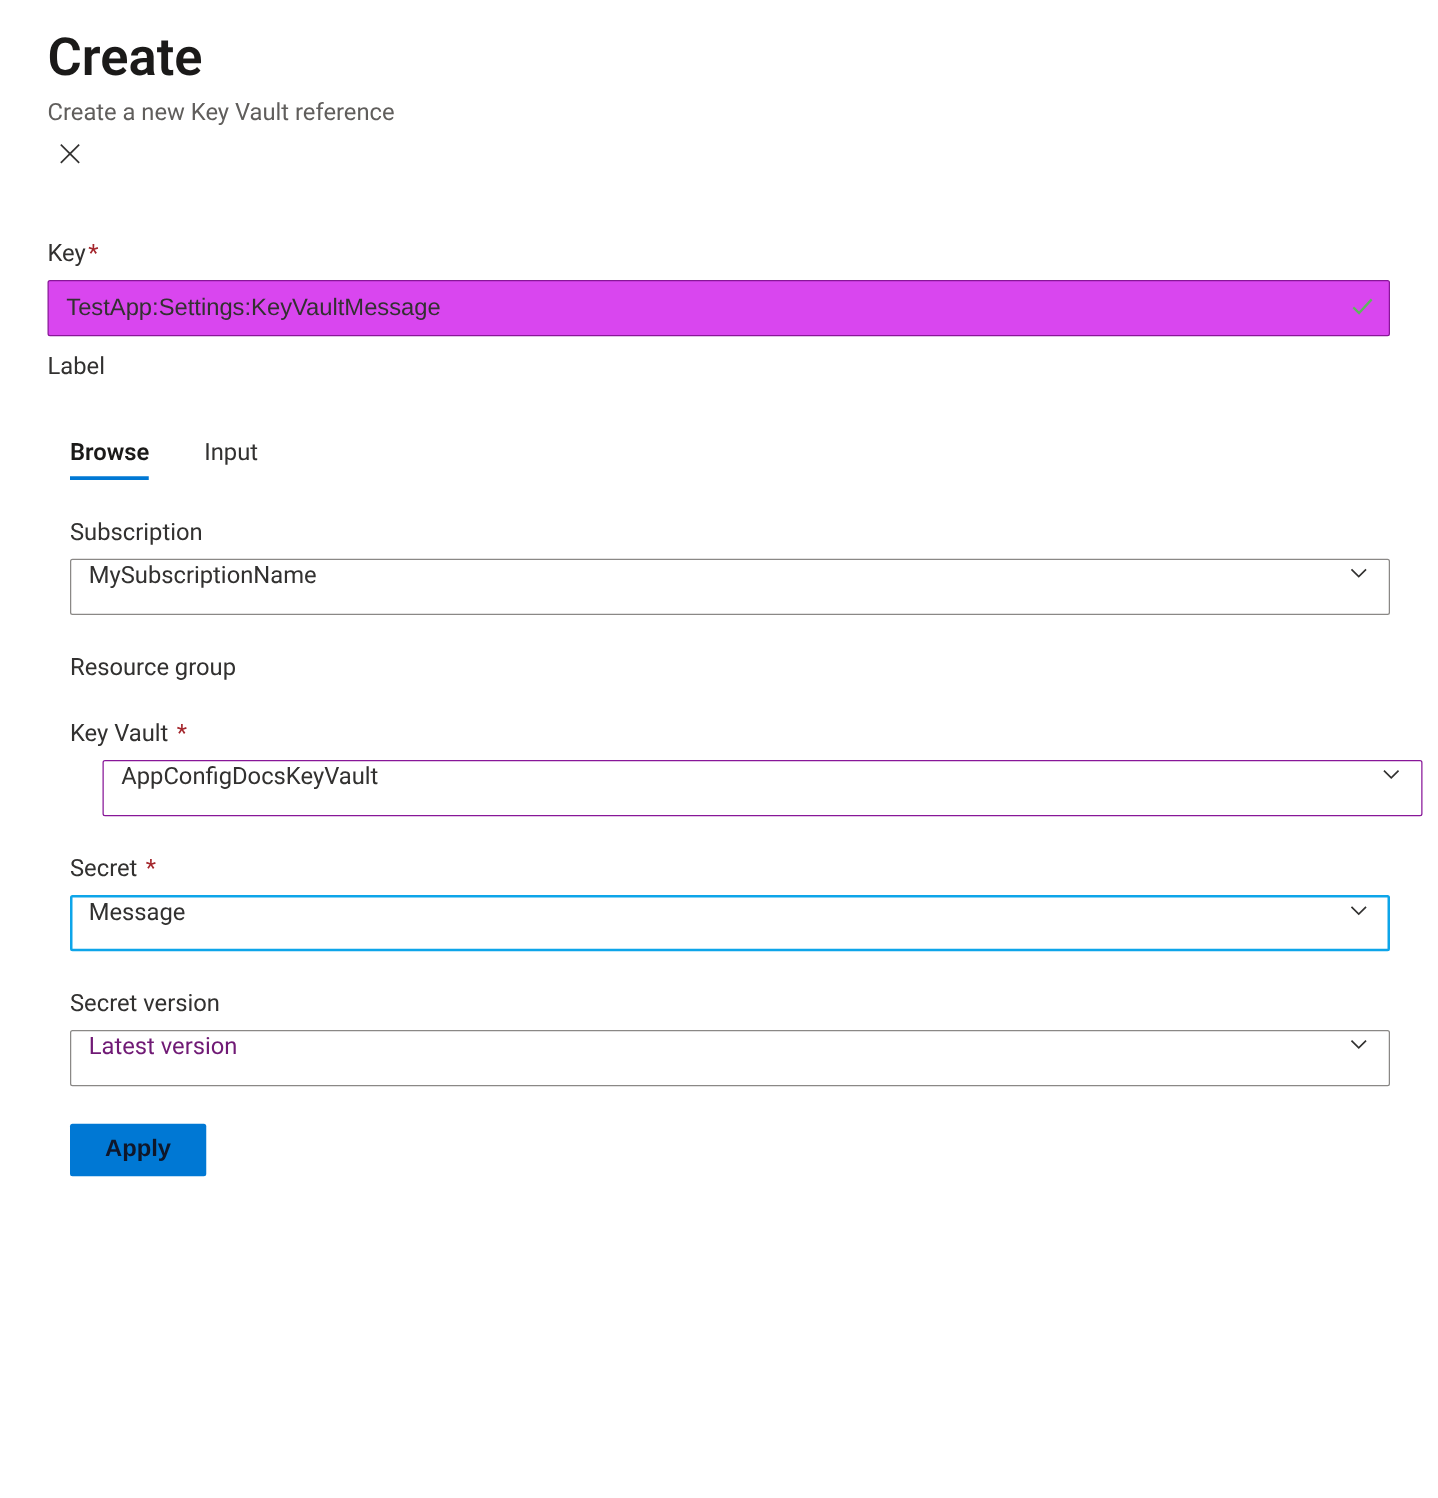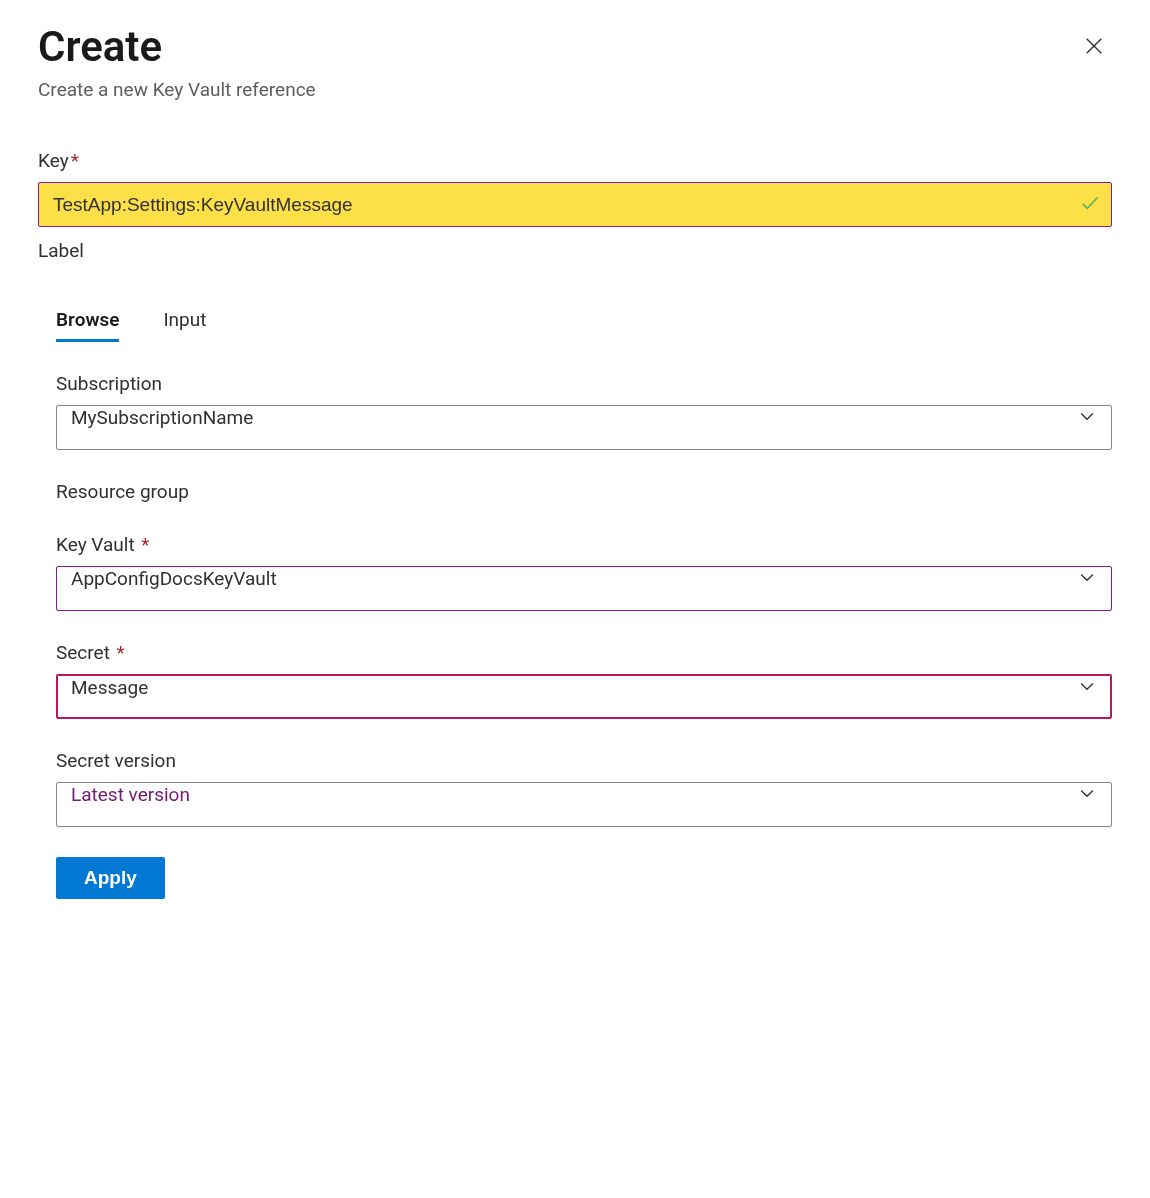--- a/index.html
+++ b/index.html
@@ -14,20 +14,21 @@
   .panel {
     padding: 24px 38px 38px 38px;
     box-sizing: border-box;
     position: relative;
   }
 
   .title-row {
     display: flex;
     align-items: flex-start;
     justify-content: space-between;
+    flex-direction: column;
   }
 
   h1.title {
     margin: 0;
     font-size: 42px;
     font-weight: 600;
     color: #1b1a19;
     line-height: 1.1;
   }
 
@@ -60,21 +61,21 @@
 
   .text-input-wrap {
     position: relative;
     width: 100%;
     height: 45px;
     border: 1px solid #8a8886;
     border-radius: 2px;
     display: flex;
     align-items: center;
     box-sizing: border-box;
-    background: #fde047;
+    background: #d946ef;
   }
   .text-input-wrap.valid { border-color: #881798; }
 
   .text-input {
     flex: 1;
     border: none;
     outline: none;
     height: 100%;
     padding: 0 14px;
     font-size: 19px;
@@ -135,30 +136,30 @@
     display: flex;
     align-items: flex-start;
     justify-content: space-between;
     padding: 0 14px;
     box-sizing: border-box;
     cursor: pointer;
     background: #ffffff;
     font-size: 19px;
     color: #323130;
   }
-  .select-wrap.required-hl { border-color: #881798; }
-  .select-wrap.focused { border: 2px solid #be185d; padding: 0 13px; }
+  .select-wrap.required-hl { border-color: #881798; margin-left: 26px; }
+  .select-wrap.focused { border: 2px solid #0ea5e9; padding: 0 13px; }
   .select-wrap .placeholder { color: #701a75; }
   .select-wrap .chev svg { width: 20px; height: 20px; stroke: #323130; stroke-width: 1.6; fill: none; }
 
   .apply-btn {
     margin-top: 30px;
     margin-left: 18px;
     background: #0078d4;
-    color: #ffffff;
+    color: #0f172a;
     border: none;
     font-size: 19px;
     font-weight: 600;
     padding: 10px 28px;
     border-radius: 2px;
     cursor: pointer;
   }
 </style>
 </head>
 <body>

